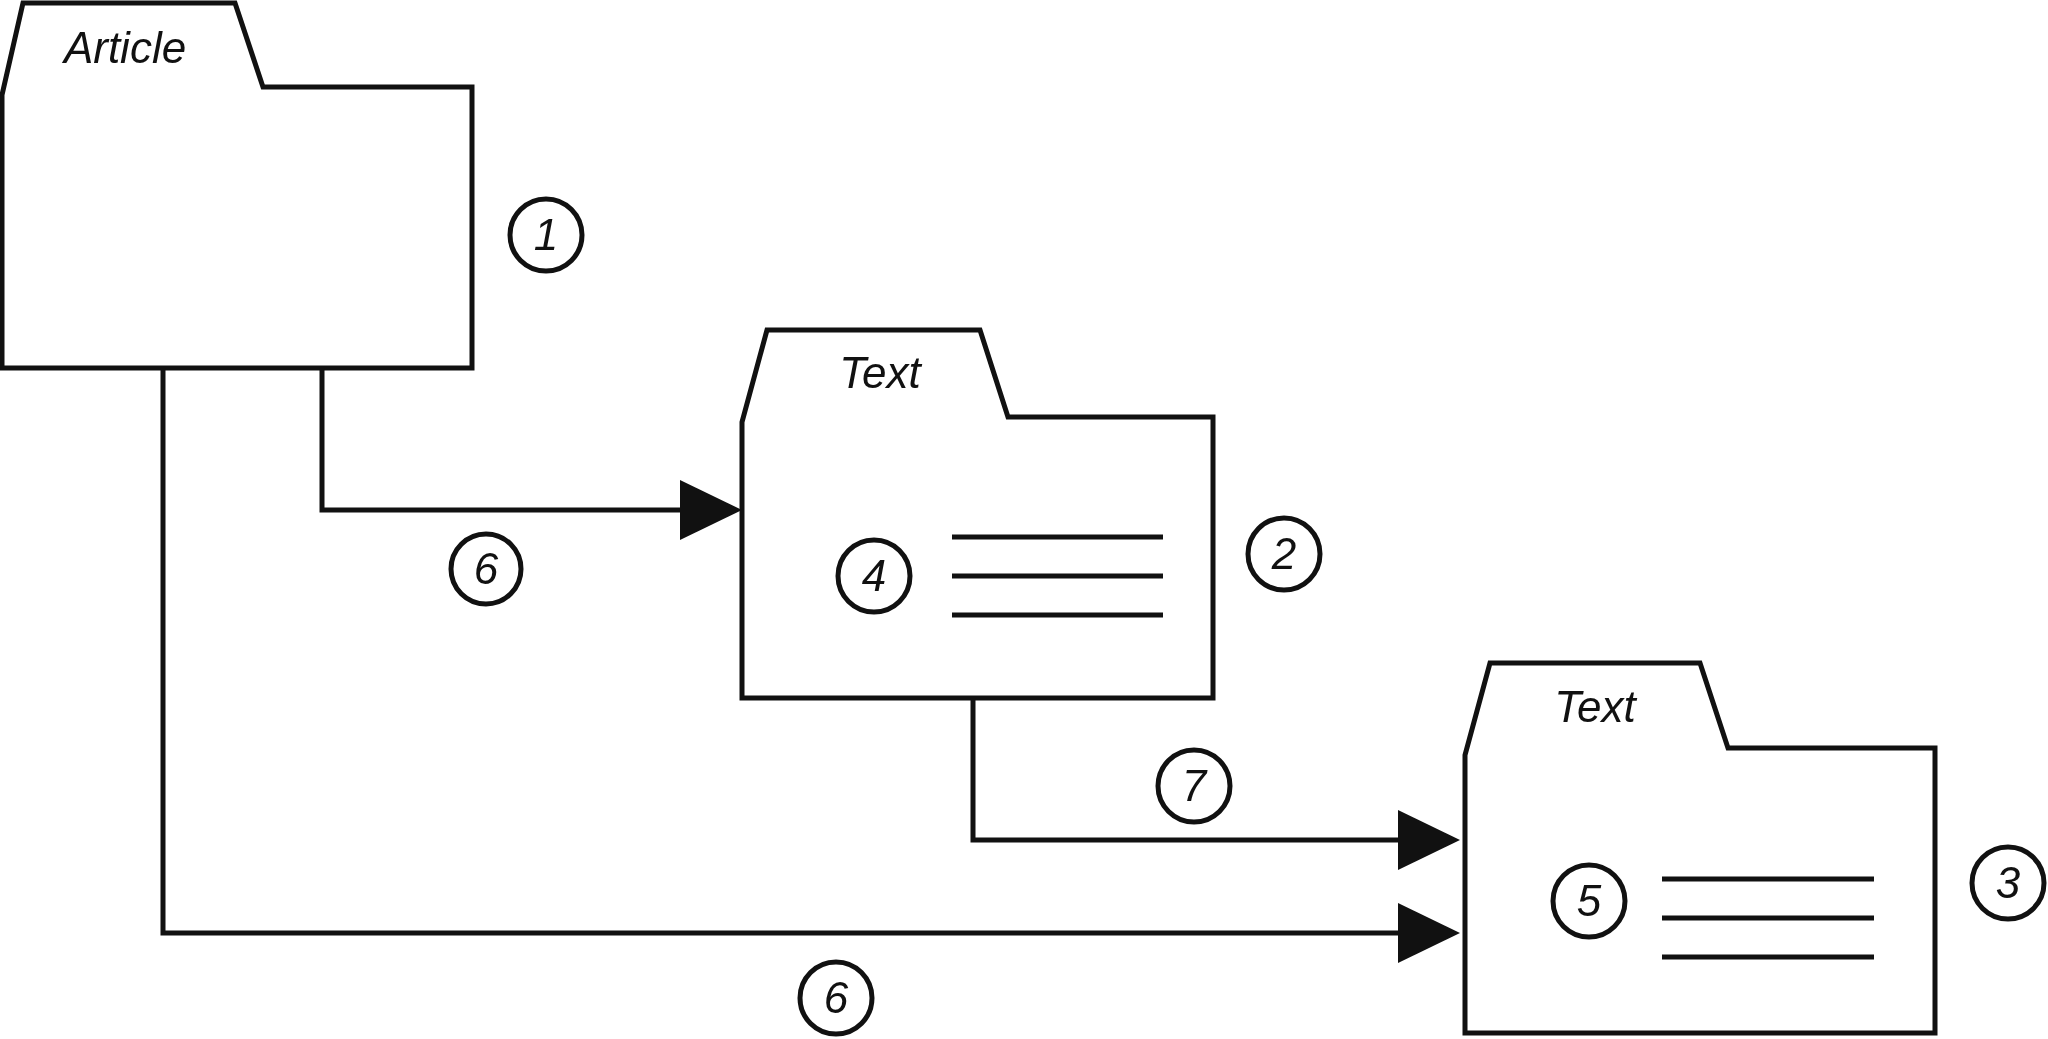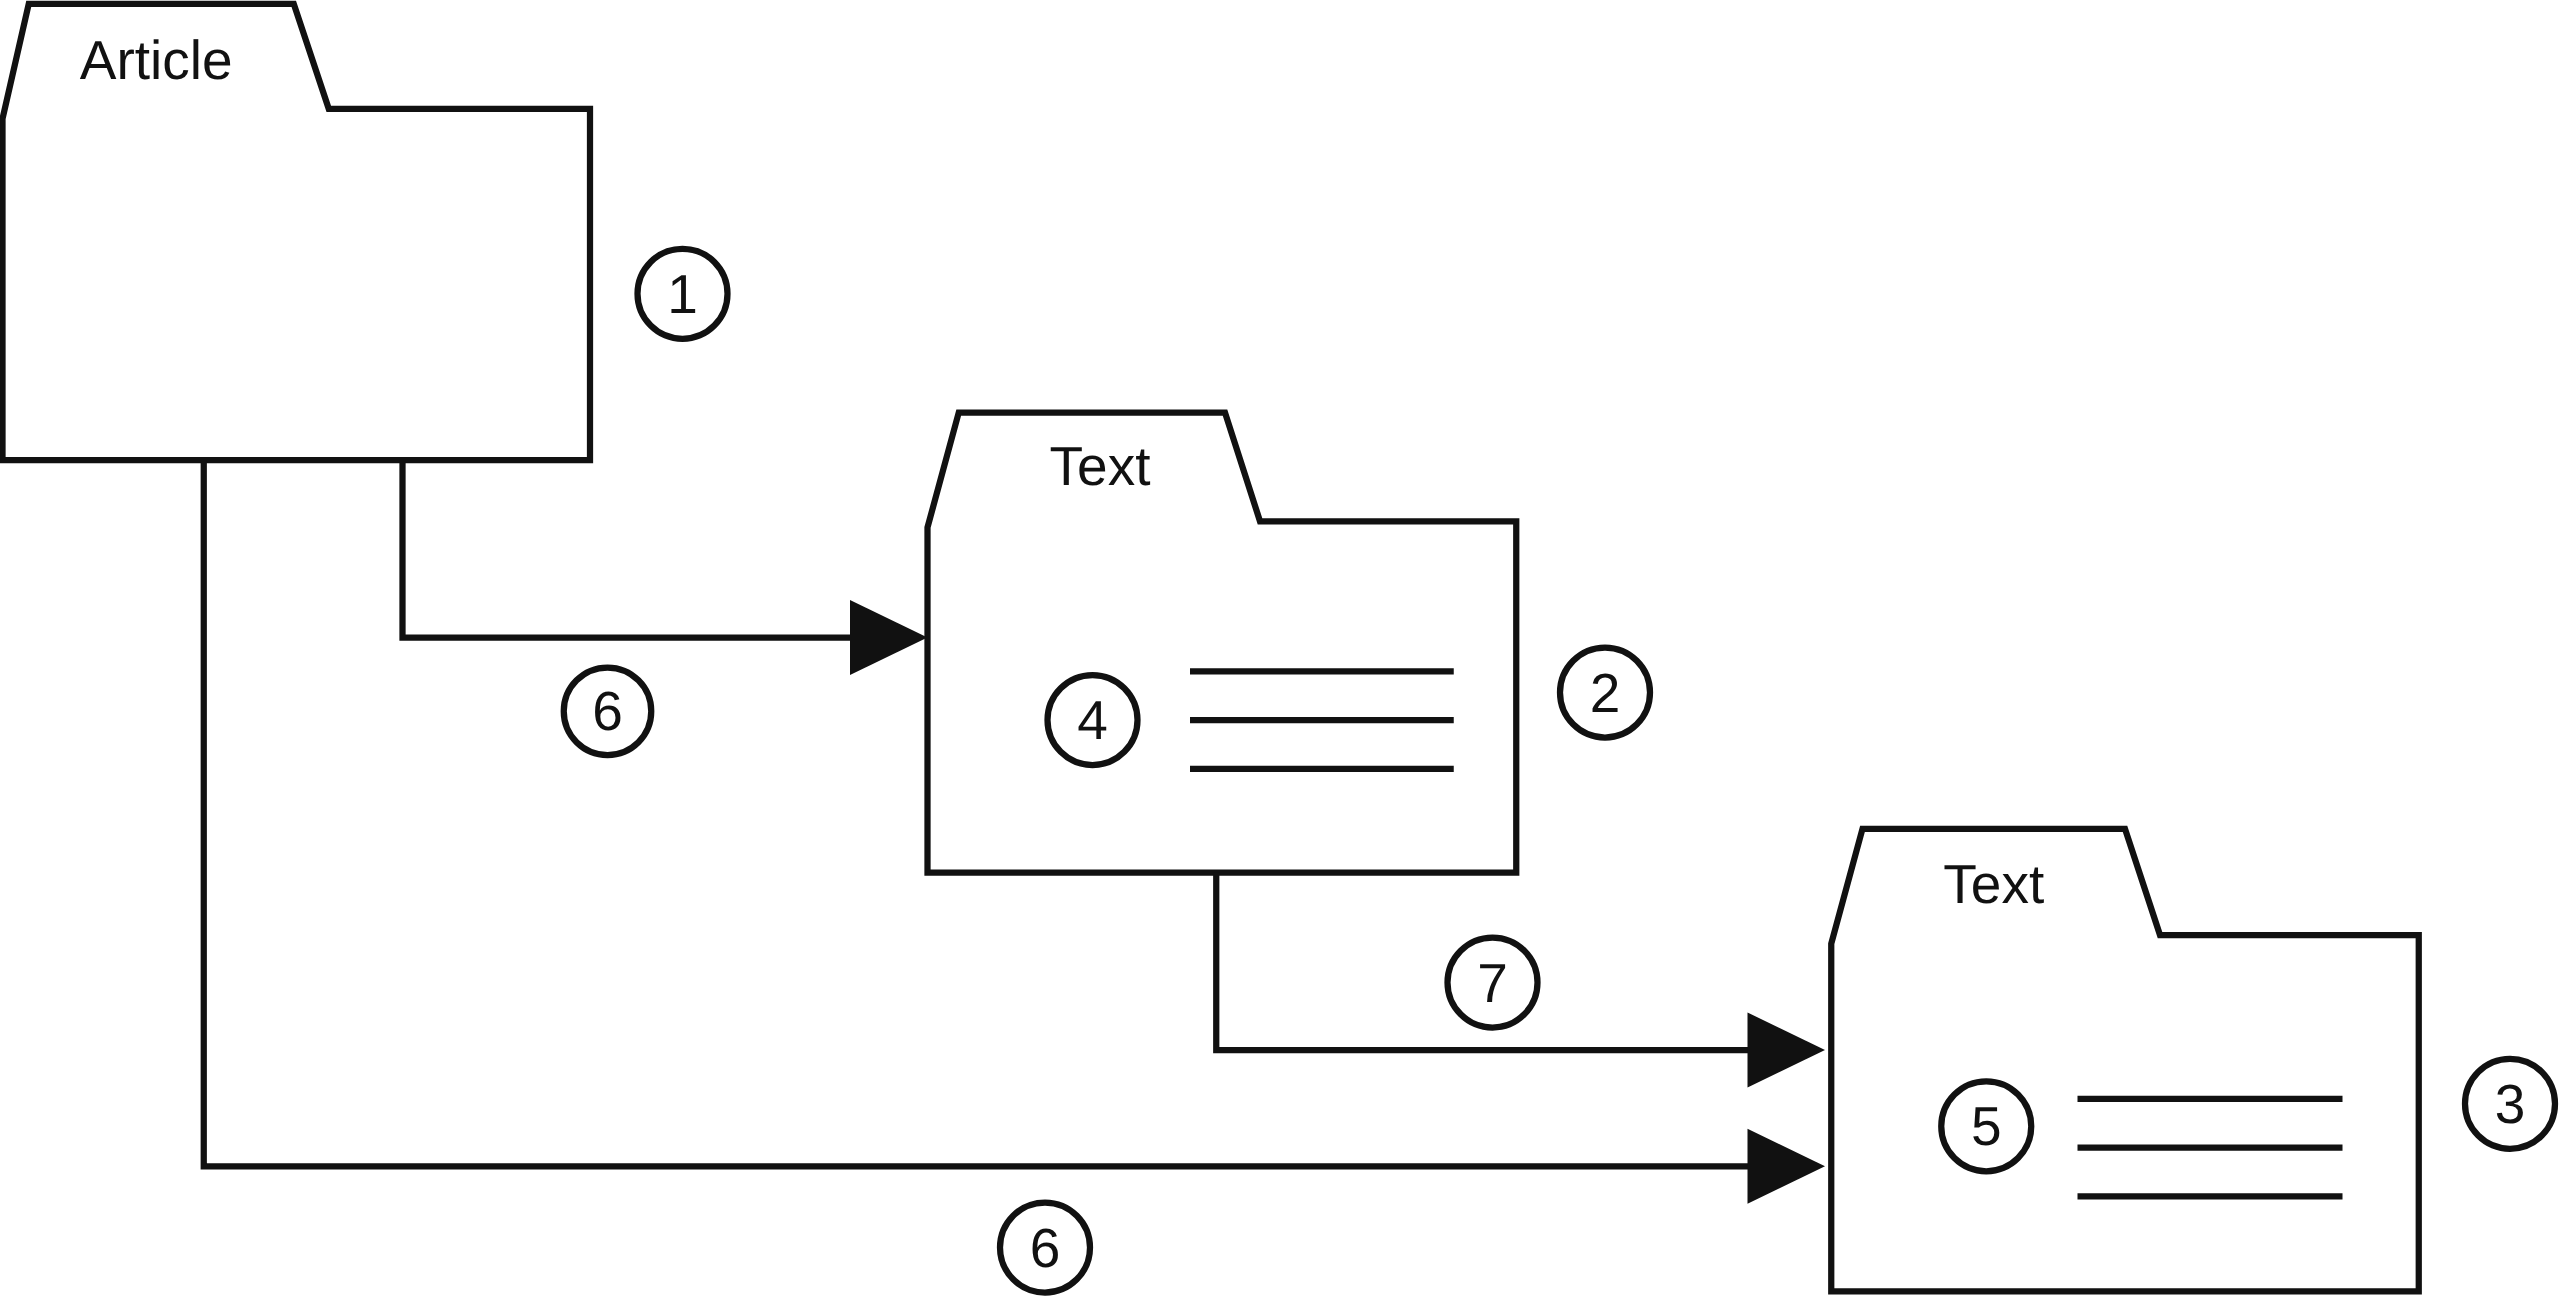--- a/index.html
+++ b/index.html
@@ -6,20 +6,21 @@
     margin: 0;
     padding: 0;
     background: #ffffff;
     width: 2048px;
     height: 1039px;
     overflow: hidden;
   }
   #diagram-root {
     width: 2048px;
     height: 1039px;
+    font-style: italic;
   }
   svg { display: block; }
   .folder-shape {
     fill: #ffffff;
     stroke: #111111;
     stroke-width: 5;
     stroke-linejoin: miter;
   }
   .folder-label {
     font-family: "Liberation Sans", "DejaVu Sans", sans-serif;

